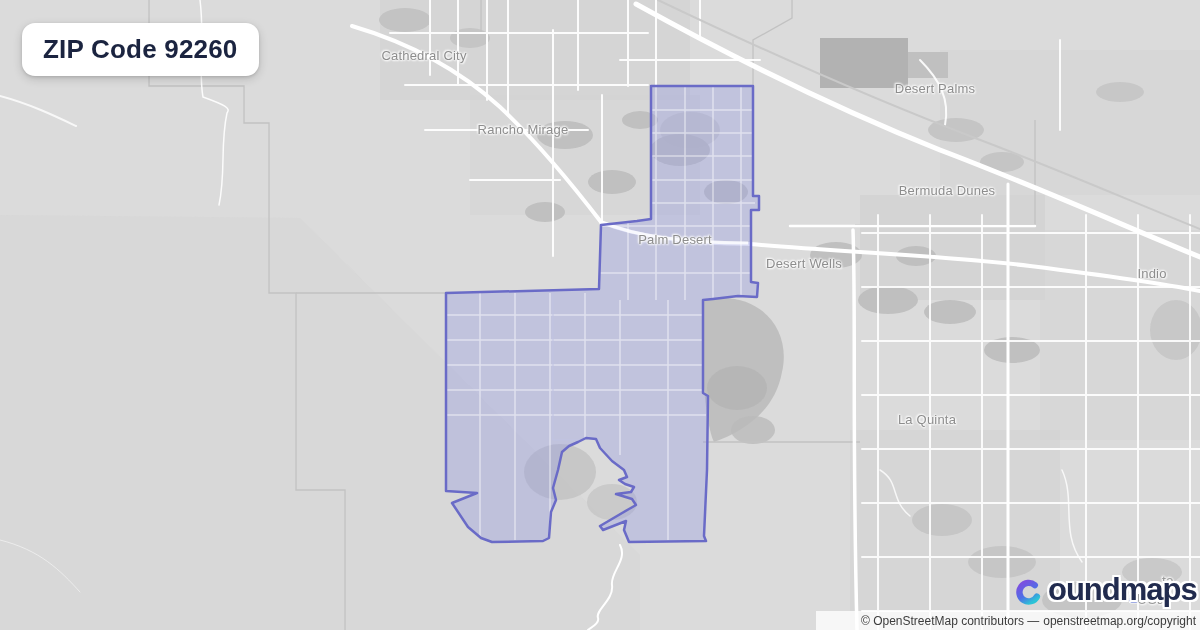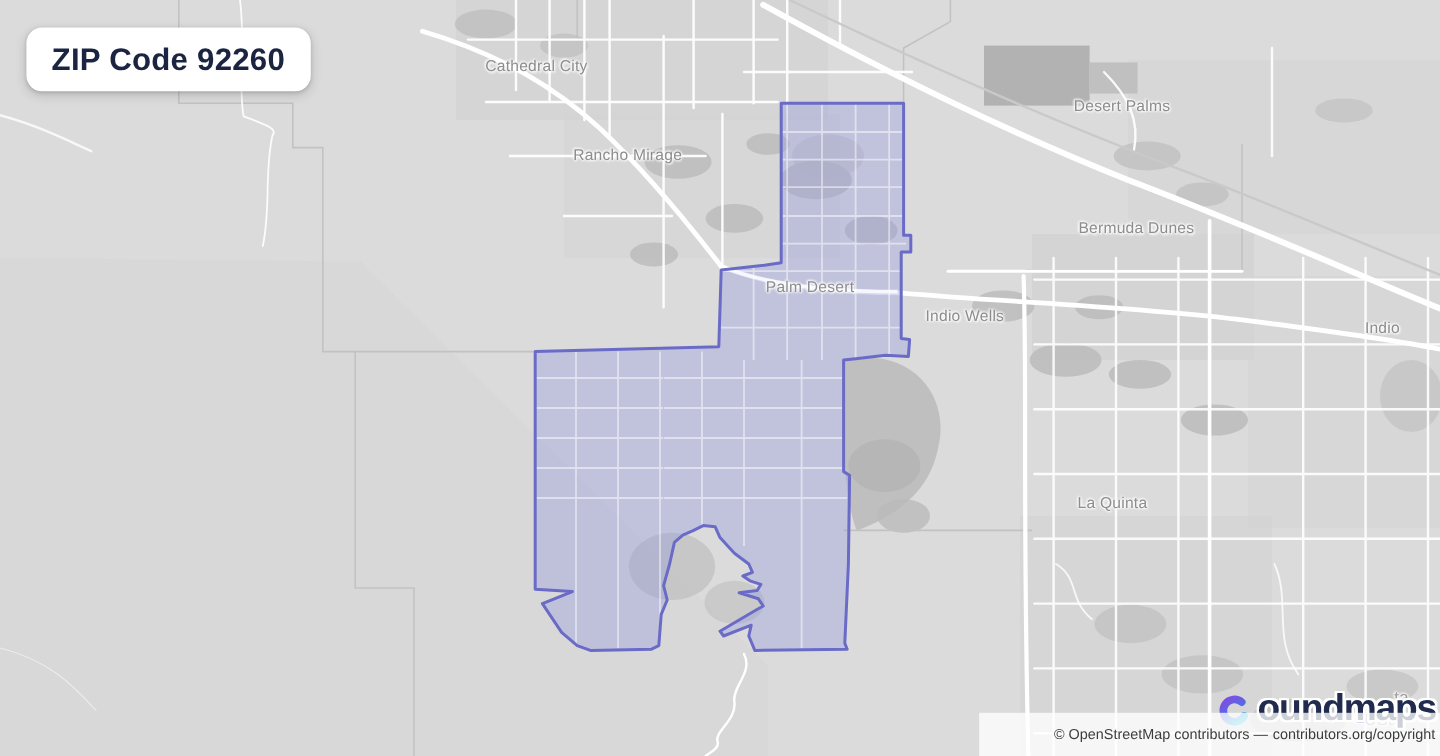--- a/index.html
+++ b/index.html
@@ -35,21 +35,21 @@
     position:absolute;left:1012px;top:574px;display:flex;align-items:center;gap:2px;
   }
   .brand .wordmark{
     font-size:31px;font-weight:700;color:#212b4e;letter-spacing:-1px;line-height:1;
     text-shadow:-2px -2px 0 #fff,2px -2px 0 #fff,-2px 2px 0 #fff,2px 2px 0 #fff,
                  0 -2px 0 #fff,0 2px 0 #fff,-2px 0 0 #fff,2px 0 0 #fff;
     padding-bottom:6px;
   }
   
   .attrib{
-    position:absolute;right:0;bottom:0;height:36px;left:816px;
+    position:absolute;right:0;bottom:0;height:19px;left:816px;
     background:rgba(255,255,255,.78);
     display:flex;align-items:center;justify-content:flex-end;
     font-size:12px;color:#3c3c3c;padding:0 4px 0 8px;gap:4px;white-space:nowrap;
   }
   .attrib .link{color:#3c3c3c;text-decoration:none;}
 </style>
 </head>
 <body>
 
 <div class="stage">
@@ -209,26 +209,26 @@
         <path d="M446,415 L706,415"></path>
       </g>
       <g clip-path="url(#zipclip)" stroke="#c0c3e2" stroke-width="1" fill="none">
         <path d="M553,293 L553,440 L600,440"></path>
       </g>
       <path d="M601,222 C640,238 692,243 748,243" clip-path="url(#zipclip)" stroke="#ffffff" stroke-width="3" opacity="0.8" fill="none"></path>
       <polygon fill="none" stroke="#6a6bc7" stroke-width="2.5" stroke-linejoin="round" points="651,86 753,86 753,196 759,196 759,210 751,210 751,282 758,283 757,297 738,296 713,299 703,300 703,393 708,396 707,470 704,536 706,541 629,542 624,530 626,521 603,530 600,526 629,509 636,505 632,499 616,494 631,492 634,487 625,484 619,480 627,477 624,470 612,461 600,448 596,439 586,438 578,442 569,446 562,452 558,470 553,488 556,500 551,512 549,538 543,541 492,542 481,538 468,527 452,503 477,493 446,491 446,293 599,289 601,225 637,221 651,219"></polygon>
     </g>
   </svg>
 
-  <span class="maplabel" style="left:447px;top:55px">Cathedral City</span>
+  <span class="maplabel" style="left:424px;top:55px">Cathedral City</span>
   <span class="maplabel" style="left:523px;top:129px">Rancho Mirage</span>
   <span class="maplabel" style="left:935px;top:88px">Desert Palms</span>
   <span class="maplabel" style="left:947px;top:190px">Bermuda Dunes</span>
   <span class="maplabel" style="left:675px;top:239px">Palm Desert</span>
-  <span class="maplabel" style="left:804px;top:263px">Indio Wells</span>
+  <span class="maplabel" style="left:804px;top:263px">Desert Wells</span>
   <span class="maplabel" style="left:1152px;top:273px">Indio</span>
   <span class="maplabel" style="left:927px;top:419px">La Quinta</span>
   <span class="maplabel frag" style="left:1168px;top:581px">ta</span>
   <span class="shield" style="left:1134px;top:598px"></span>
   <span class="maplabel frag" style="left:1151px;top:599px">USa</span>
 
   <div class="badge">
     <span class="badge-text">ZIP Code 92260</span>
   </div>
 
@@ -241,16 +241,16 @@
           <stop offset="0.55" stop-color="#4f6fe6"></stop>
           <stop offset="1" stop-color="#2bc3d6"></stop>
         </linearGradient>
       </defs>
     </svg>
     <span class="wordmark">oundmaps</span>
   </div>
 
   <div class="attrib">
     <span>© OpenStreetMap contributors —</span>
-    <span class="link">contributors.org/copyright</span>
+    <span class="link">openstreetmap.org/copyright</span>
   </div>
 
 </div>
 
 </body></html>

